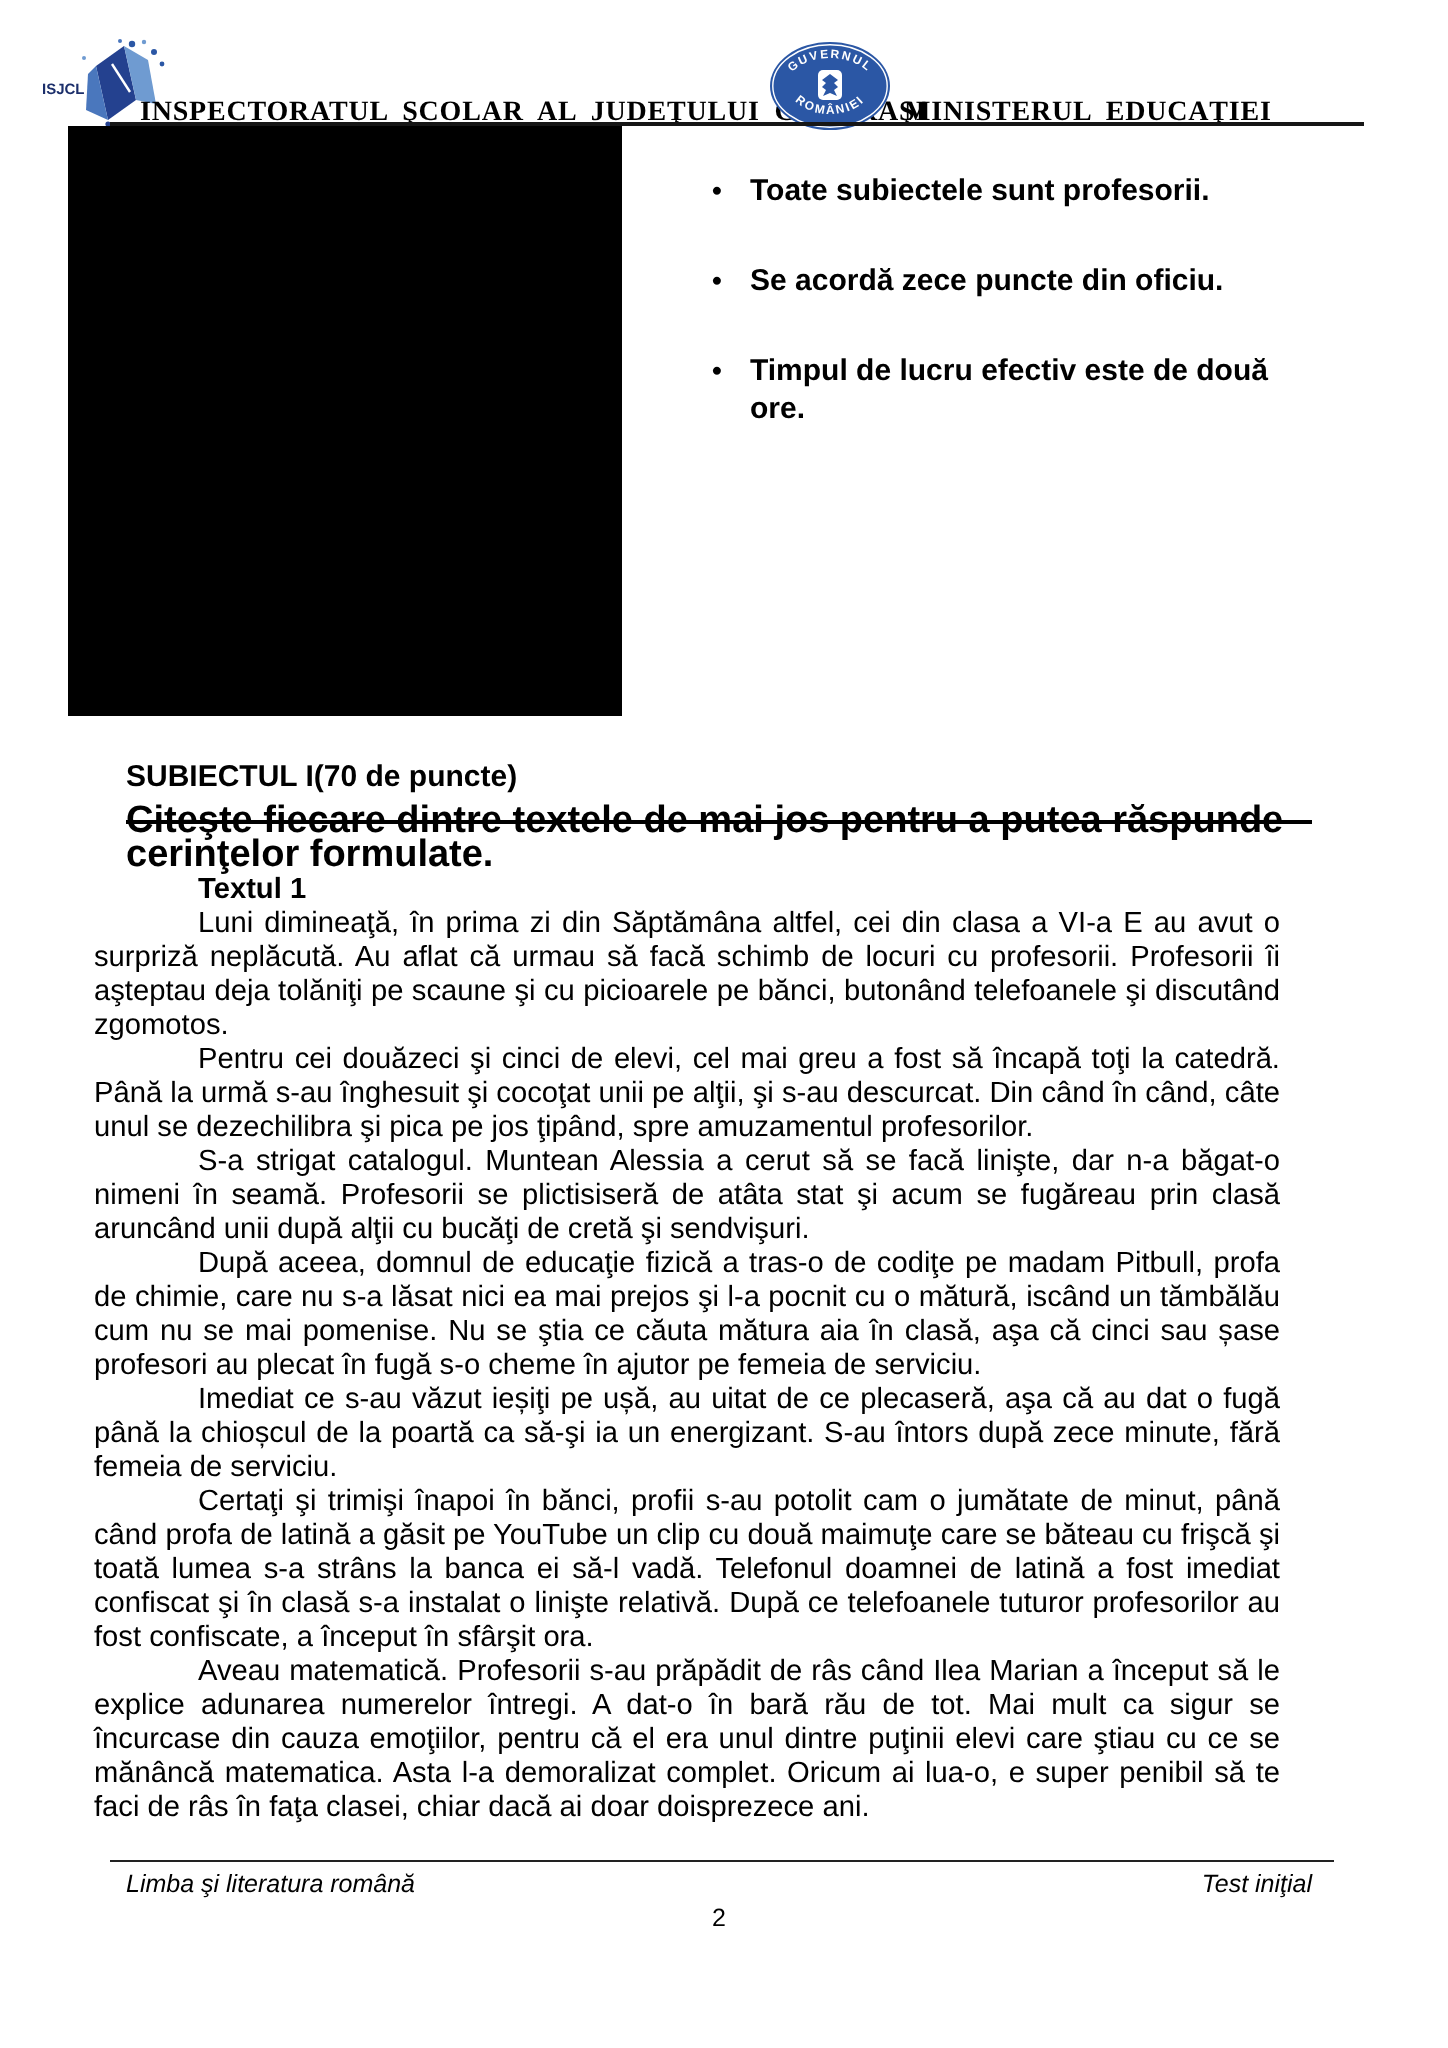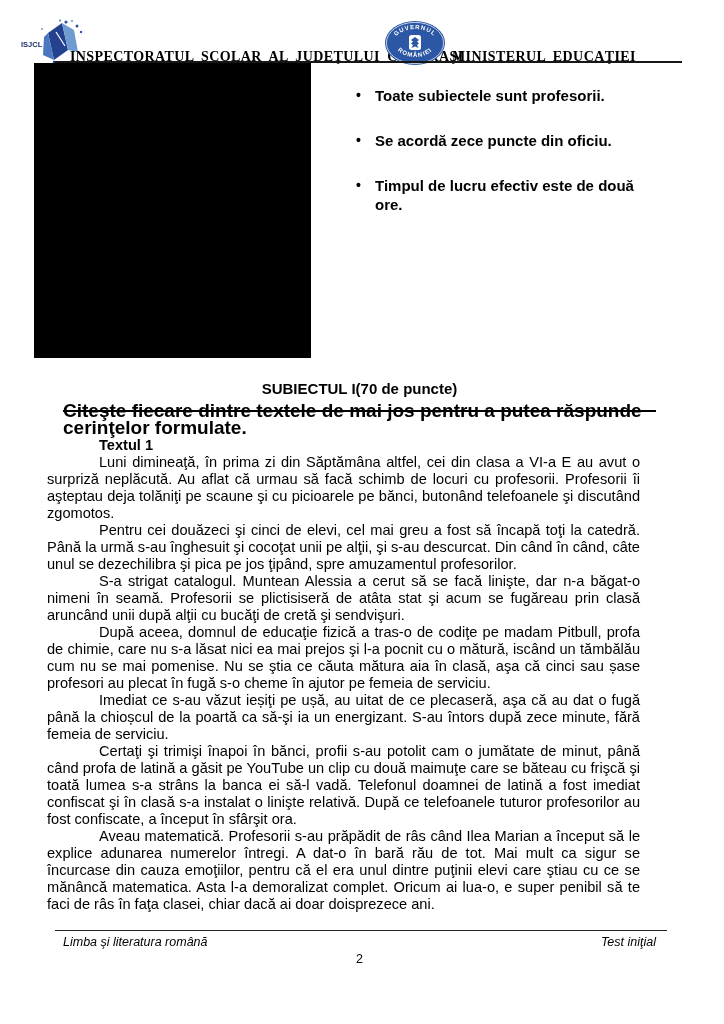--- a/index.html
+++ b/index.html
@@ -20,21 +20,21 @@
   .gov-seal{position:absolute;left:384px;top:20px;width:62px;height:46px;}
   
   .redacted{position:absolute;left:34px;top:63px;width:277px;height:295px;background:#000;}
   
   .instructions{position:absolute;left:356px;top:86px;width:308px;list-style:none;margin:0;padding:0;}
   .instructions li{display:flex;gap:11px;font-weight:bold;font-size:15px;line-height:19px;margin-bottom:26px;}
   .instructions .bullet{flex:0 0 8px;font-size:14px;}
   
   .subject-line{
     position:absolute;left:63px;top:380px;width:593px;display:flex;
-    justify-content:center;font-weight:bold;font-size:15px;
+    justify-content:flex-start;font-weight:bold;font-size:15px;
     border-bottom:2px solid #000;padding-bottom:13px;
   }
   .intro{position:absolute;left:63px;top:402px;width:593px;font-weight:bold;font-size:19px;line-height:17px;}
   
   .body-text{position:absolute;left:47px;top:437px;width:593px;font-size:14.6px;line-height:17px;text-align:justify;}
   .text-heading{font-weight:bold;margin:0 0 0 52px;}
   .body-text p{margin:0;text-indent:52px;}
   
   .footer-line{position:absolute;left:55px;top:930px;width:612px;border-top:1.5px solid #222;}
   .footer{position:absolute;left:63px;top:935px;width:593px;display:flex;justify-content:space-between;font-size:12.5px;font-style:italic;}

